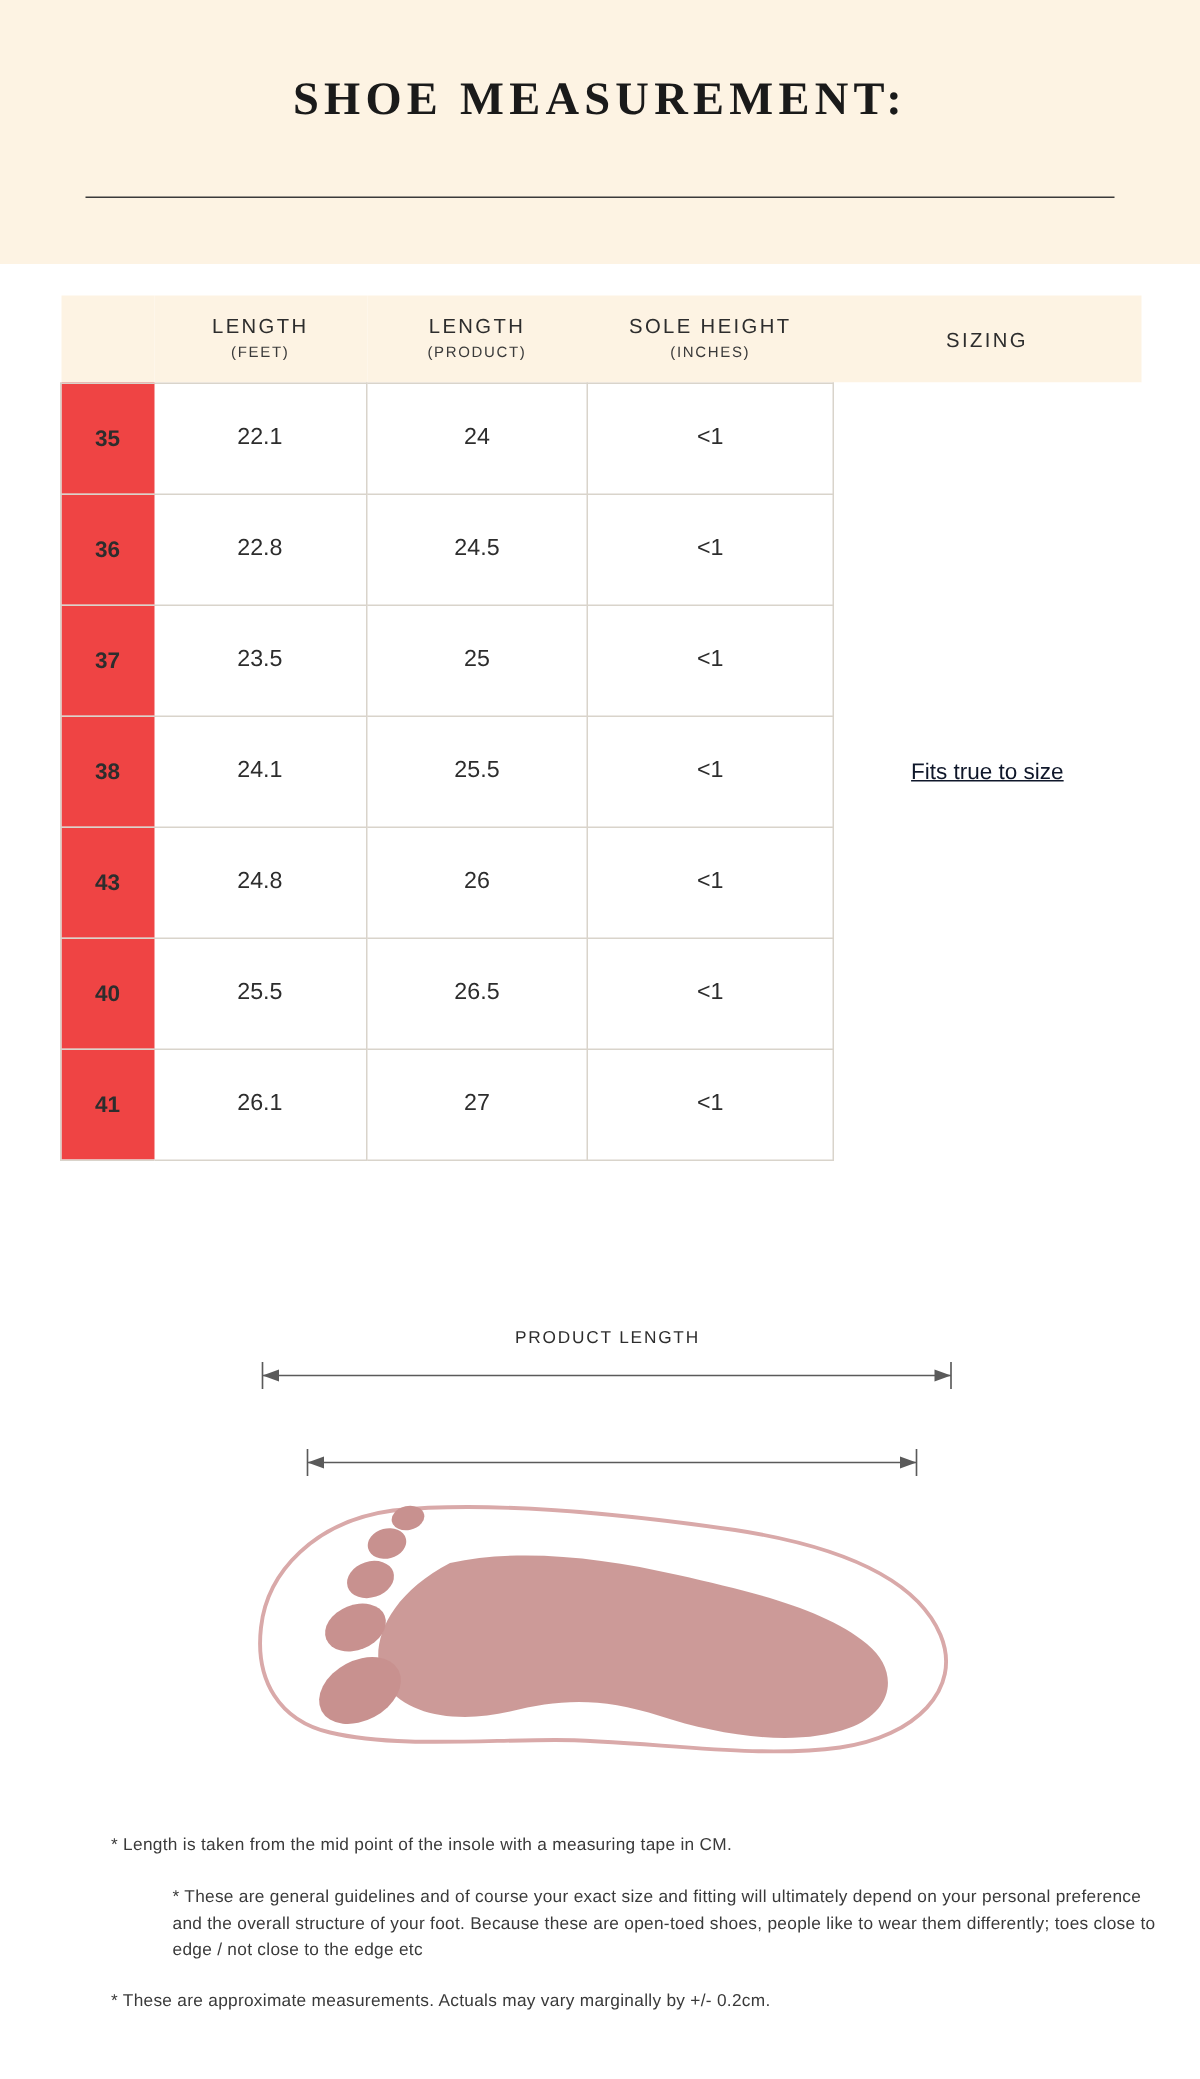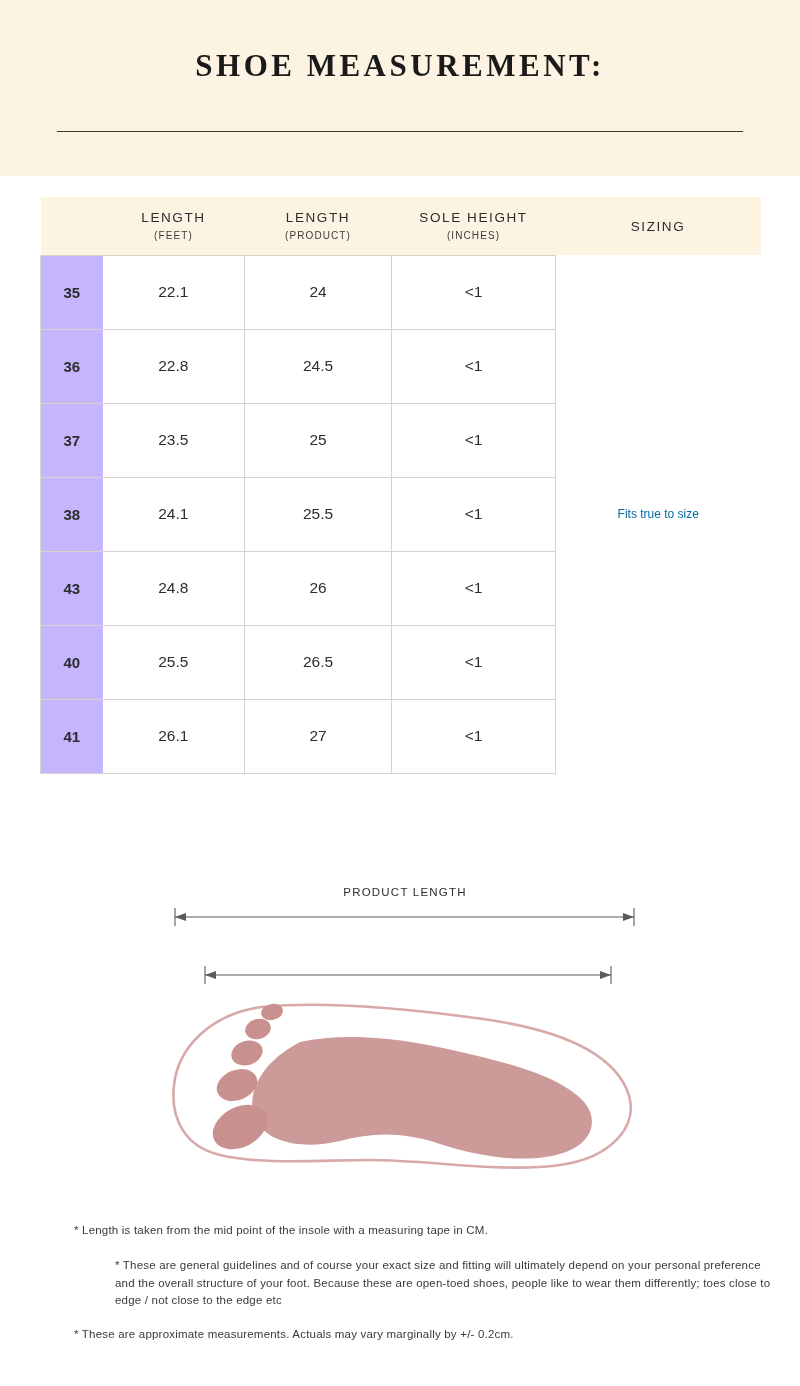--- a/index.html
+++ b/index.html
@@ -96,32 +96,33 @@
   tbody tr { height: 74px; }
   tbody td {
     border: 1px solid #d9d4cb;
     text-align: center;
     vertical-align: middle;
     font-size: 15.5px;
     color: #2d2d2d;
     padding: 0;
   }
   tbody td.size-cell {
-    background: #c4b5fd;
+    background: #ef4444;
     font-weight: bold;
     font-size: 15px;
     border-right: none;
   }
   tbody td.feet-cell {
     border-left: none;
   }
   tbody td.sizing-cell {
     border: none;
-    font-size: 12px;
-    color: #0369a1;
+    font-size: 15px;
+    color: #0f172a;
+    text-decoration: underline;
   }
   tbody td.sizing-blank { border: none; background: #ffffff; }
 
   
   .diagram {
     position: absolute;
     left: 0;
     top: 860px;
     width: 800px;
     height: 330px;

